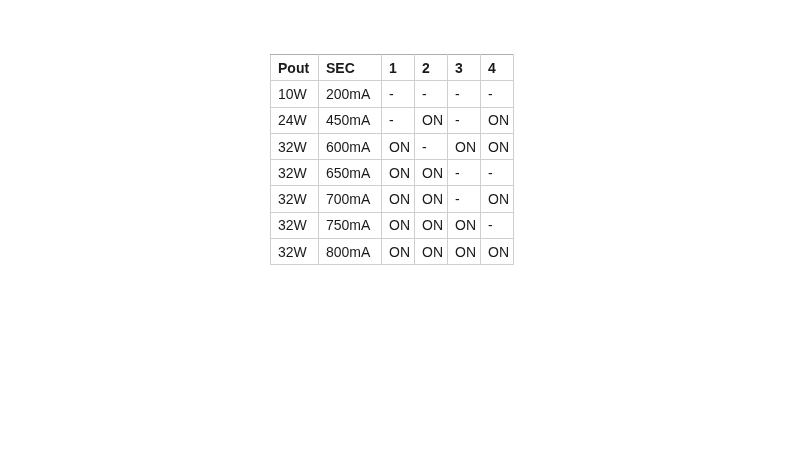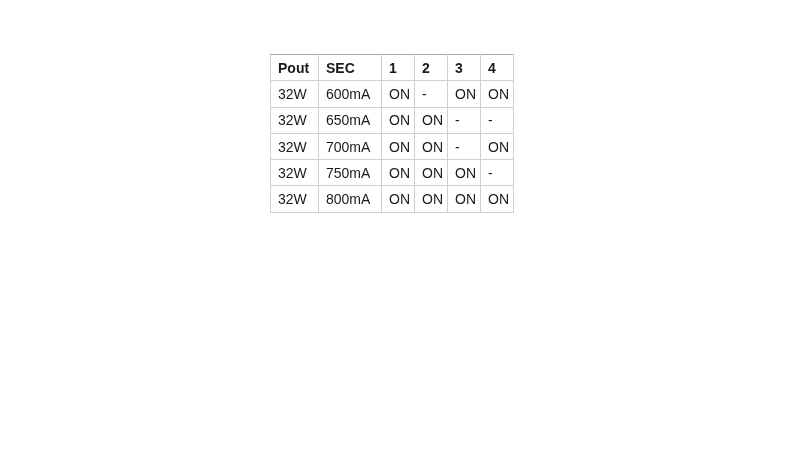--- a/index.html
+++ b/index.html
@@ -66,20 +66,36 @@
           <th>Pout</th>
           <th>SEC</th>
           <th>1</th>
           <th>2</th>
           <th>3</th>
           <th>4</th>
         </tr>
     </thead>
     <tbody>
         <tr>
+          <td>10W</td>
+          <td>200mA</td>
+          <td>-</td>
+          <td>-</td>
+          <td>-</td>
+          <td>-</td>
+        </tr>
+        <tr>
+          <td>24W</td>
+          <td>450mA</td>
+          <td>-</td>
+          <td>ON</td>
+          <td>-</td>
+          <td>ON</td>
+        </tr>
+        <tr>
           <td>32W</td>
           <td>600mA</td>
           <td>ON</td>
           <td>-</td>
           <td>ON</td>
           <td>ON</td>
         </tr>
         <tr>
           <td>32W</td>
           <td>650mA</td>

